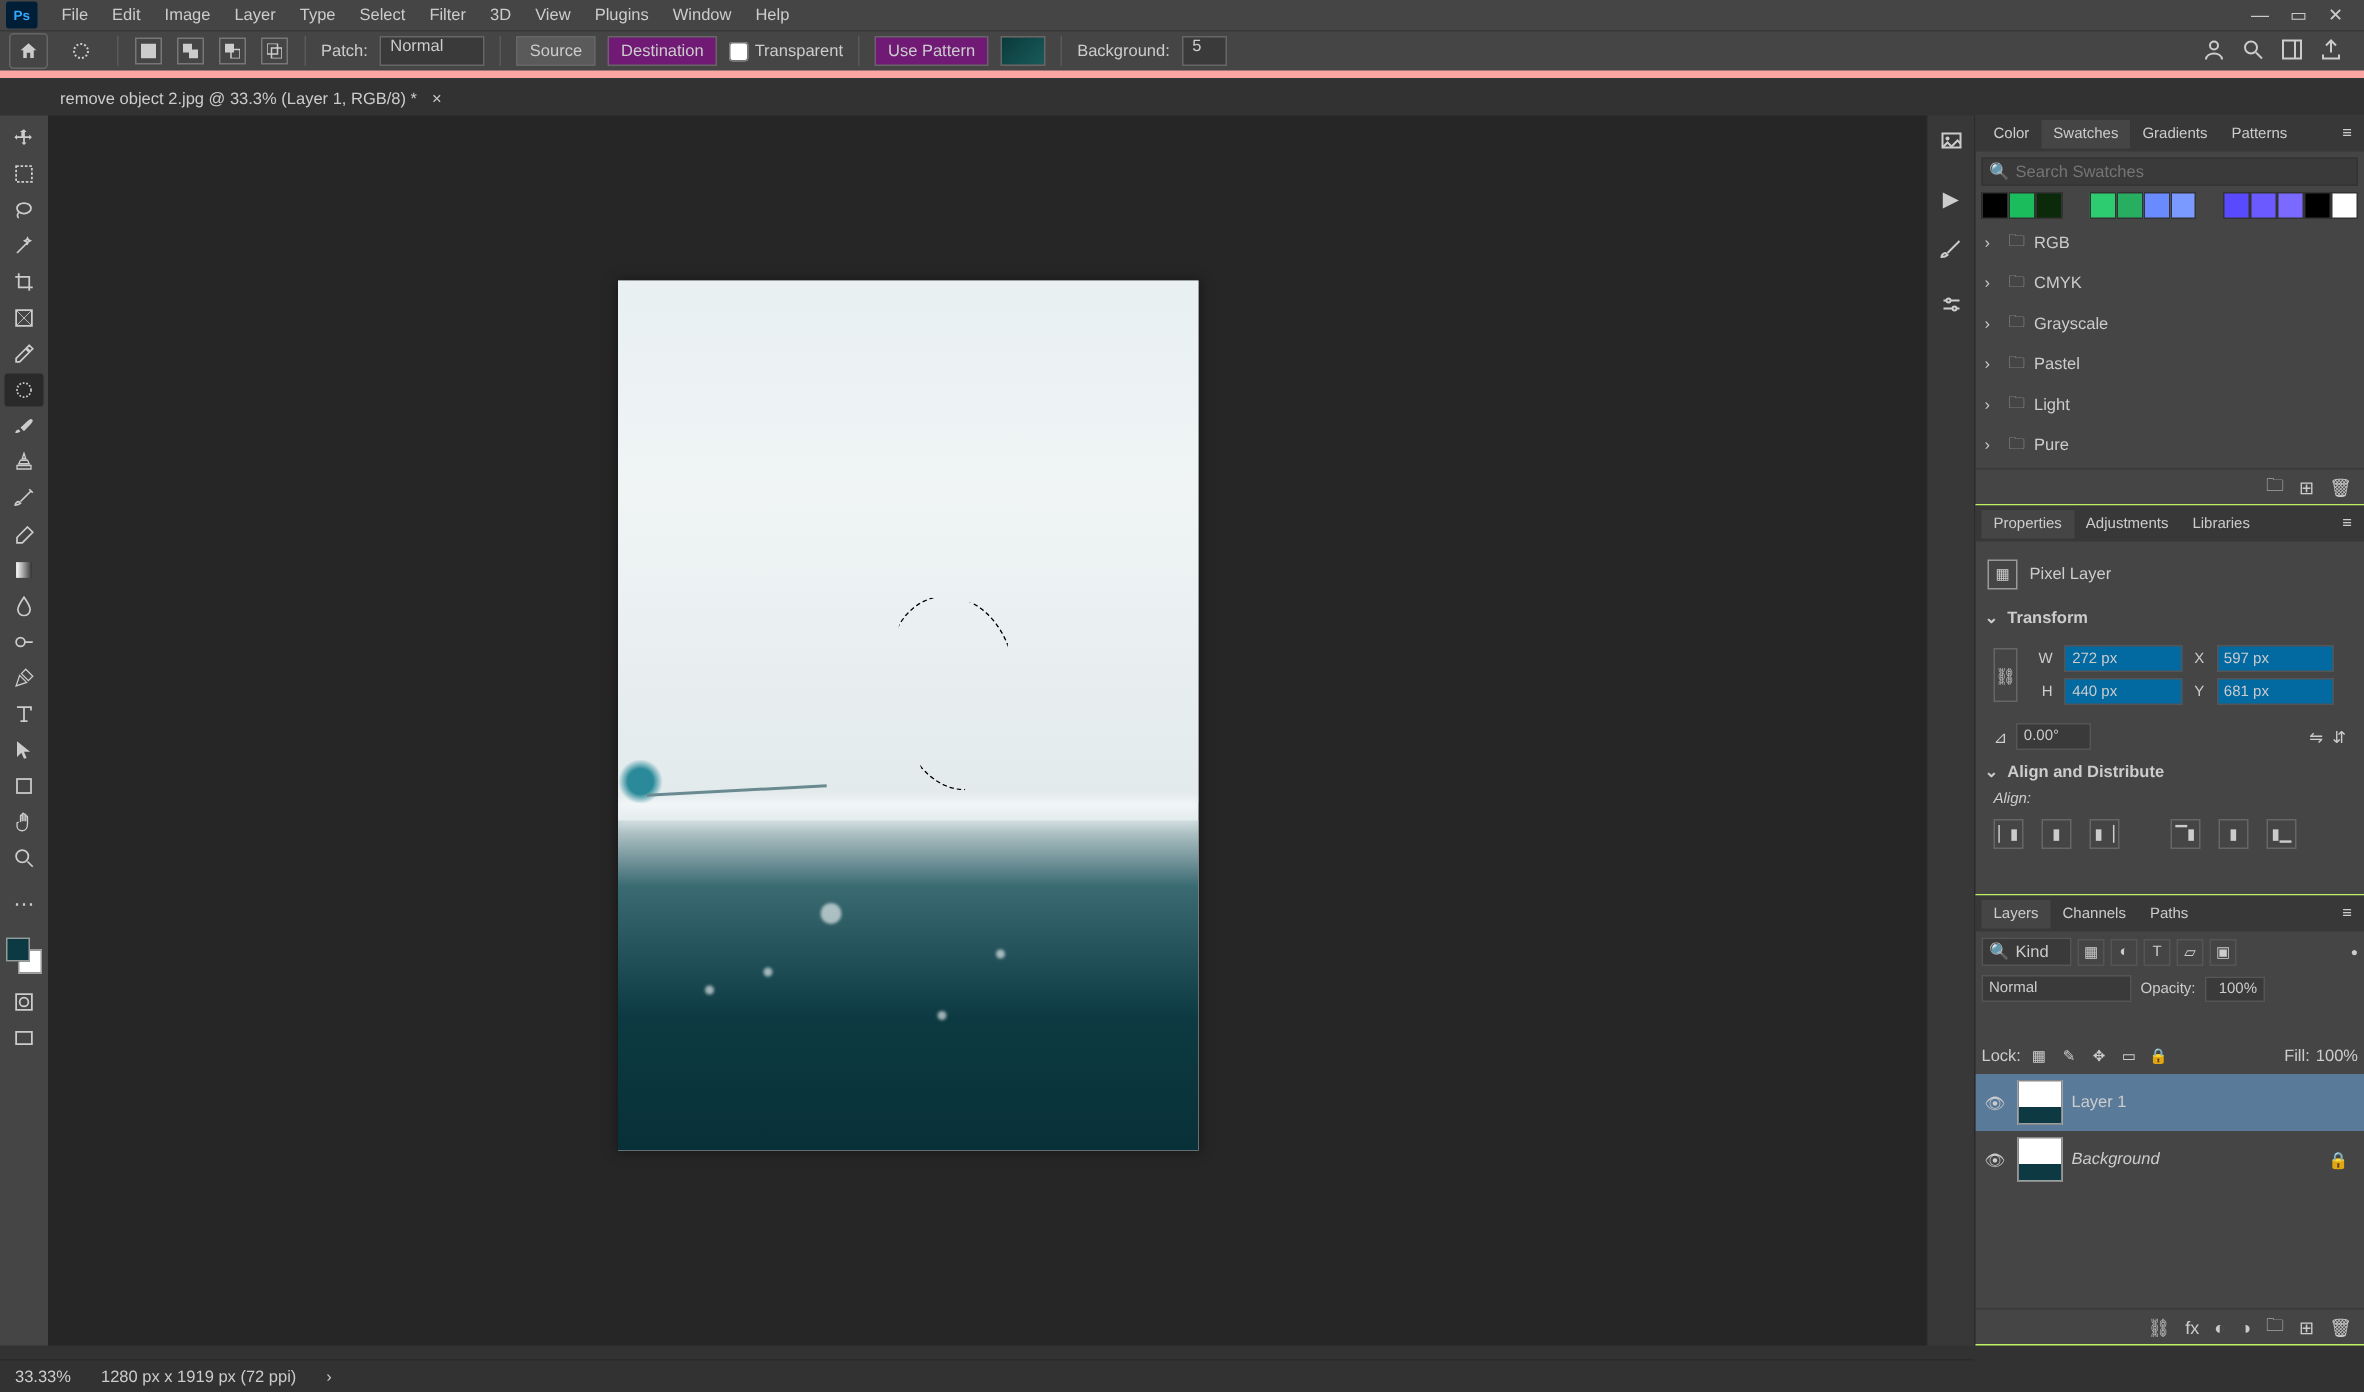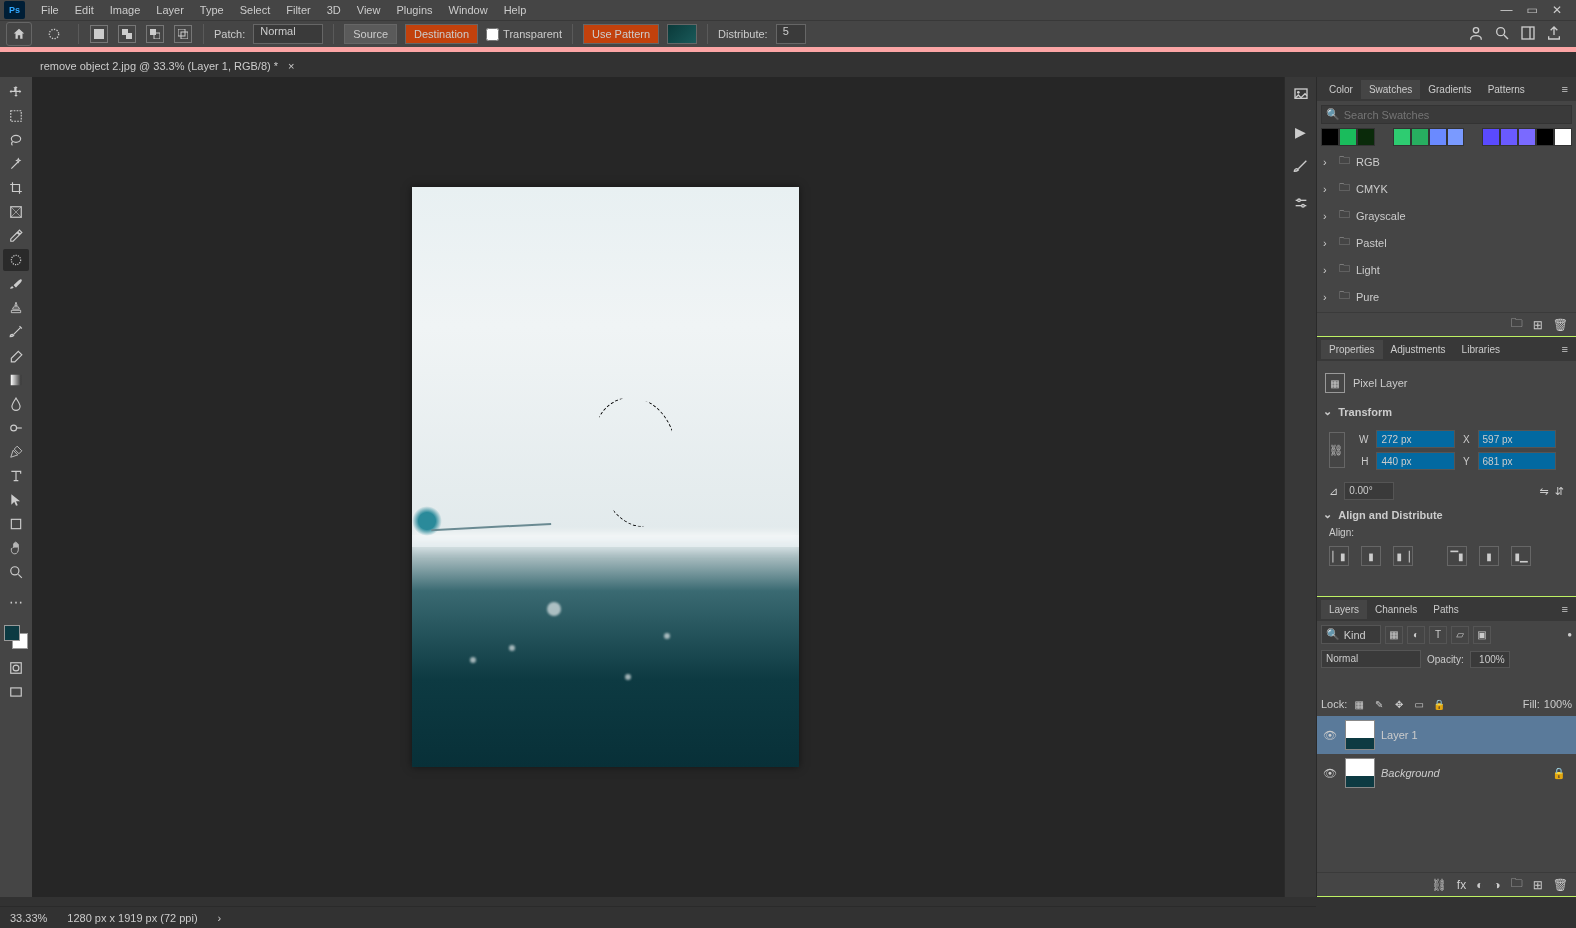--- a/index.html
+++ b/index.html
@@ -13,21 +13,21 @@
 .menubar .window-controls span { cursor: pointer; font-size: 12px; }
 
 
 .optionsbar { height: 32px; background: #454545; border-top: 1px solid #383838; border-bottom: 5px solid #fca5a5; display: flex; align-items: center; padding: 0 6px; gap: 8px; }
 .optionsbar .home-icon { width: 26px; height: 24px; display: flex; align-items: center; justify-content: center; border: 1px solid #666; border-radius: 3px; }
 .optionsbar .tool-preset { width: 28px; height: 24px; display: flex; align-items: center; justify-content: center; }
 .optionsbar .sep { width: 1px; height: 20px; background: #5a5a5a; margin: 0 2px; }
 .optionsbar .mode-btn { width: 18px; height: 18px; border: 1px solid #777; display: flex; align-items: center; justify-content: center; margin: 0 1px; }
 .optionsbar label { font-size: 11px; color: #ccc; }
 .optionsbar select, .optionsbar .dropdown { background: #3a3a3a; border: 1px solid #666; color: #ccc; height: 20px; padding: 0 6px; font-size: 11px; }
-.optionsbar .btn { background: #c2410c; border: 1px solid #666; padding: 2px 8px; height: 20px; display: flex; align-items: center; font-size: 11px; cursor: pointer; }
+.optionsbar .btn { background: #701a75; border: 1px solid #666; padding: 2px 8px; height: 20px; display: flex; align-items: center; font-size: 11px; cursor: pointer; }
 .optionsbar .btn.active { background: #5a5a5a; }
 .optionsbar input[type=checkbox] { margin-right: 4px; }
 .optionsbar .pattern-swatch { width: 30px; height: 20px; background: linear-gradient(135deg, #0a3a3a, #1a5a5a); border: 1px solid #666; }
 .optionsbar .right-icons { margin-left: auto; display: flex; gap: 10px; padding-right: 8px; }
 .optionsbar .right-icons span { cursor: pointer; font-size: 14px; }
 
 
 .doctab-area { height: 25px; background: #323232; display: flex; align-items: flex-end; padding-left: 30px; }
 .doctab { background: #323232; padding: 4px 10px; font-size: 11px; display: flex; align-items: center; gap: 10px; border-bottom: 1px solid #323232; }
 .doctab .close { cursor: pointer; }
@@ -192,21 +192,21 @@
   <div class="btn active">Source</div>
   <div class="btn">Destination</div>
   <label style="display:flex;align-items:center;">
       <input type="checkbox" style="">
       <span>Transparent</span>
     </label>
   <div class="sep"></div>
   <div class="btn">Use Pattern</div>
   <div class="pattern-swatch"></div>
   <div class="sep"></div>
-  <label>Distribute:</label>
+  <label>Background:</label>
   <div class="dropdown" style="width:30px"><span>5</span></div>
   <div class="right-icons">
     <span><svg width="16" height="16" viewBox="0 0 24 24">
           <circle cx="12" cy="8" r="4" fill="none" stroke="#ccc" stroke-width="2"></circle>
           <path d="M4 22c0-4 4-6 8-6s8 2 8 6" fill="none" stroke="#ccc" stroke-width="2"></path>
         </svg></span>
     <span><svg width="16" height="16" viewBox="0 0 24 24">
           <circle cx="10" cy="10" r="6" fill="none" stroke="#ccc" stroke-width="2"></circle>
           <line x1="15" y1="15" x2="21" y2="21" stroke="#ccc" stroke-width="2"></line>
         </svg></span>
@@ -501,21 +501,21 @@
         <div class="rotate-row">
           <span>⊿</span>
           <div class="value-box">0.00°</div>
           <span style="margin-left:auto">⇋</span>
           <span>⇵</span>
         </div>
         <div class="section-title">
             <span>⌄</span>
             <span>Align and Distribute</span>
           </div>
-        <div style="padding:2px 8px;font-size:10px;">Align:</div>
+        <div style="padding:2px 8px;font-size:10px;font-style:italic;">Align:</div>
         <div class="align-row">
           <div class="abtn">▏▮</div>
           <div class="abtn">▮</div>
           <div class="abtn">▮▕</div>
           <div style="width:10px"></div>
           <div class="abtn">▔▮</div>
           <div class="abtn">▮</div>
           <div class="abtn">▮▁</div>
         </div>
       </div>

